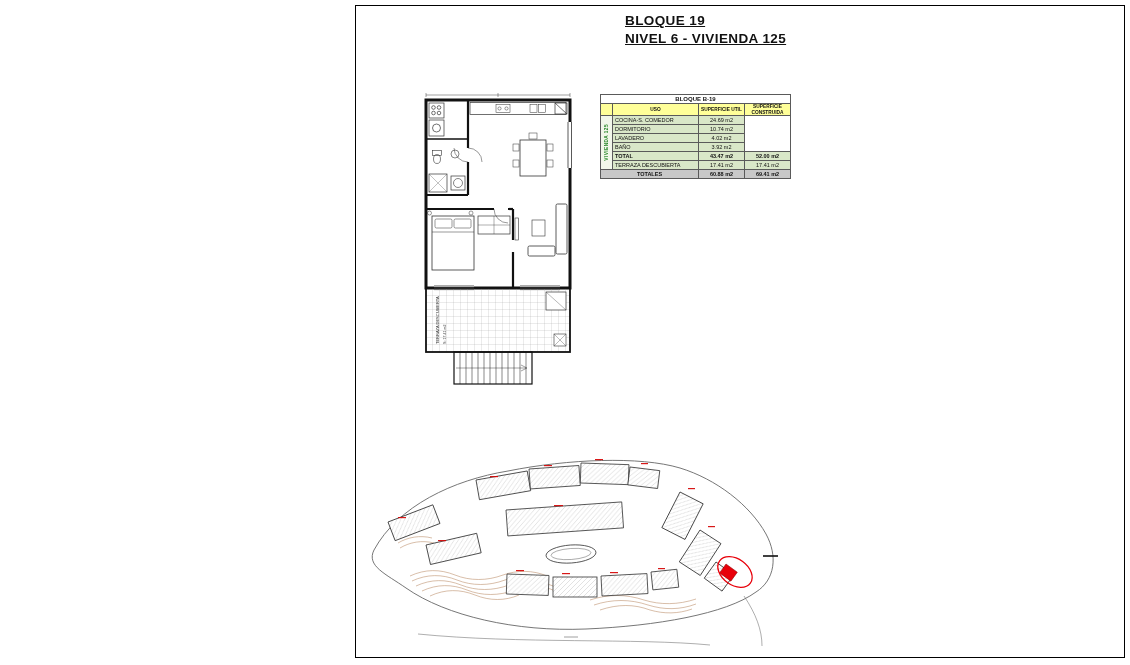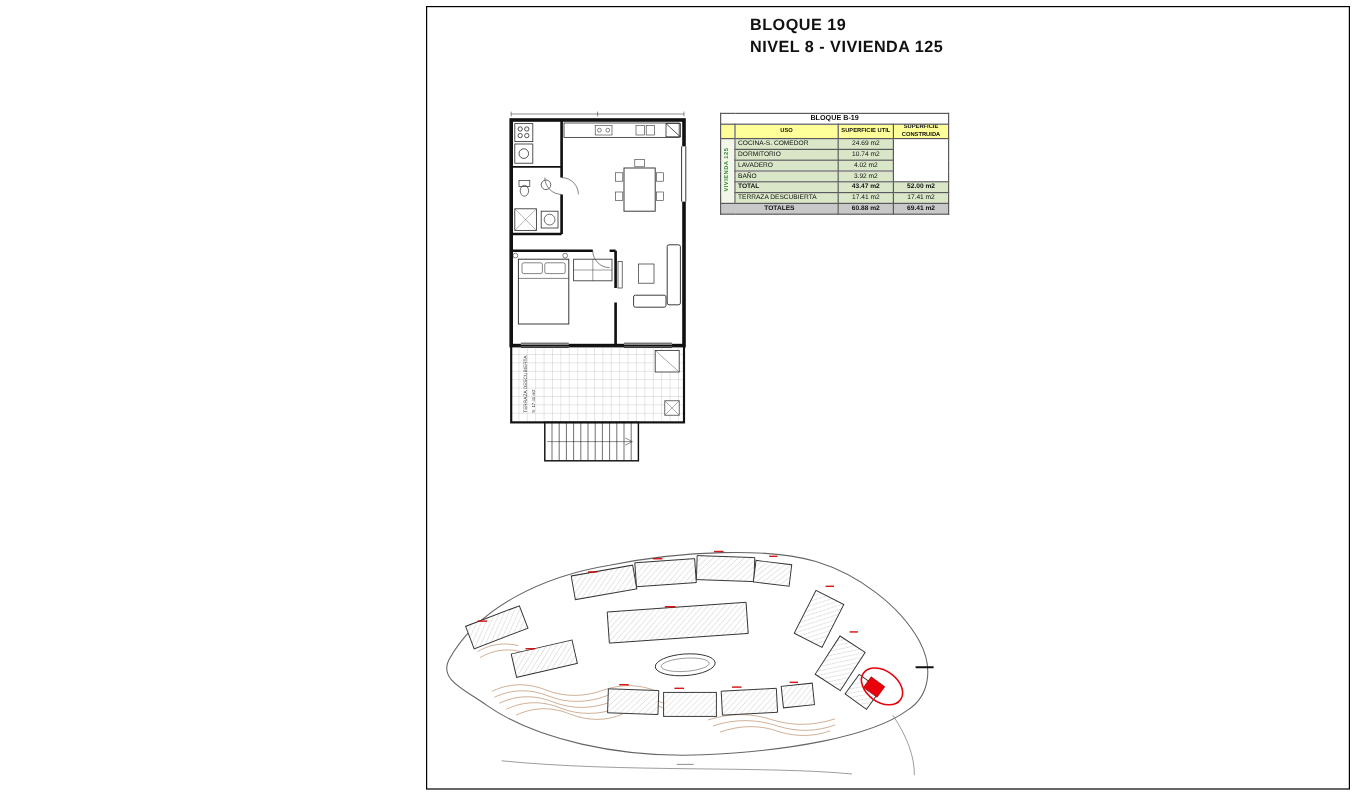--- a/index.html
+++ b/index.html
@@ -22,20 +22,21 @@
   }
 
   .title-block {
     position: absolute;
     left: 625px; top: 12px;
     font-size: 13.5px;
     font-weight: bold;
     line-height: 1.3;
     letter-spacing: 0.4px;
     white-space: nowrap;
+    text-decoration: underline;
   }
 
   
   .area-table {
     position: absolute;
     left: 600px; top: 94px;
     width: 190px;
     border-collapse: collapse;
     table-layout: fixed;
     font-size: 5.5px;
@@ -79,21 +80,21 @@
     text-align: center;
   }
 </style>
 </head>
 <body>
 
 <div class="sheet"></div>
 
 <div class="title-block">
   <div>BLOQUE 19</div>
-  <div>NIVEL 8 - VIVIENDA 125</div>
+  <div>NIVEL 6 - VIVIENDA 125</div>
 </div>
 
 <table class="area-table">
   <colgroup>
     <col style="width:12px">
       <col style="width:86px">
       <col style="width:46px">
       <col style="width:46px">
   </colgroup>
   <tbody>

